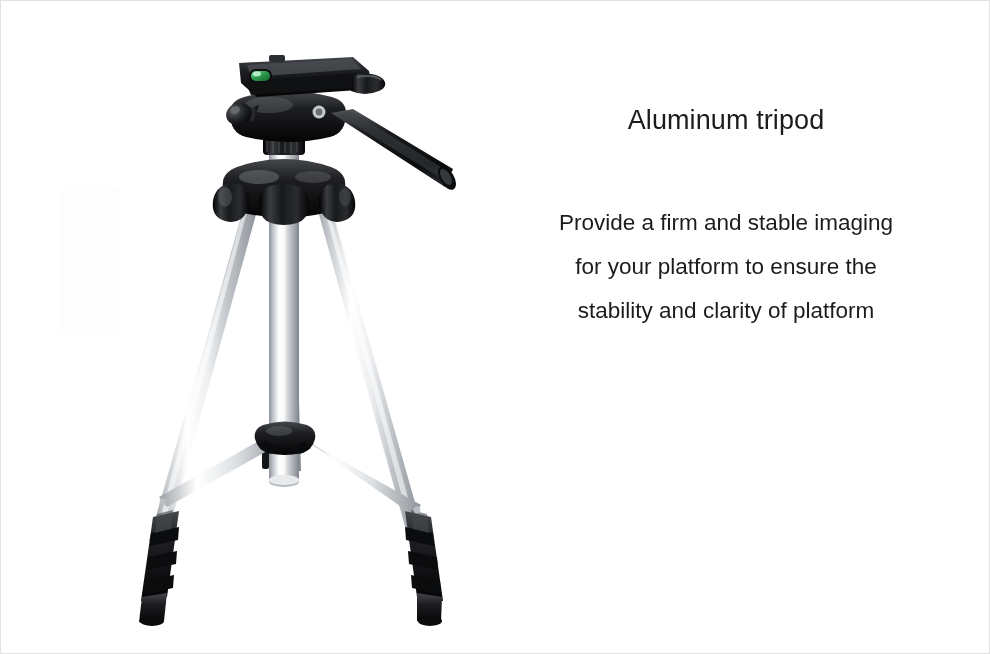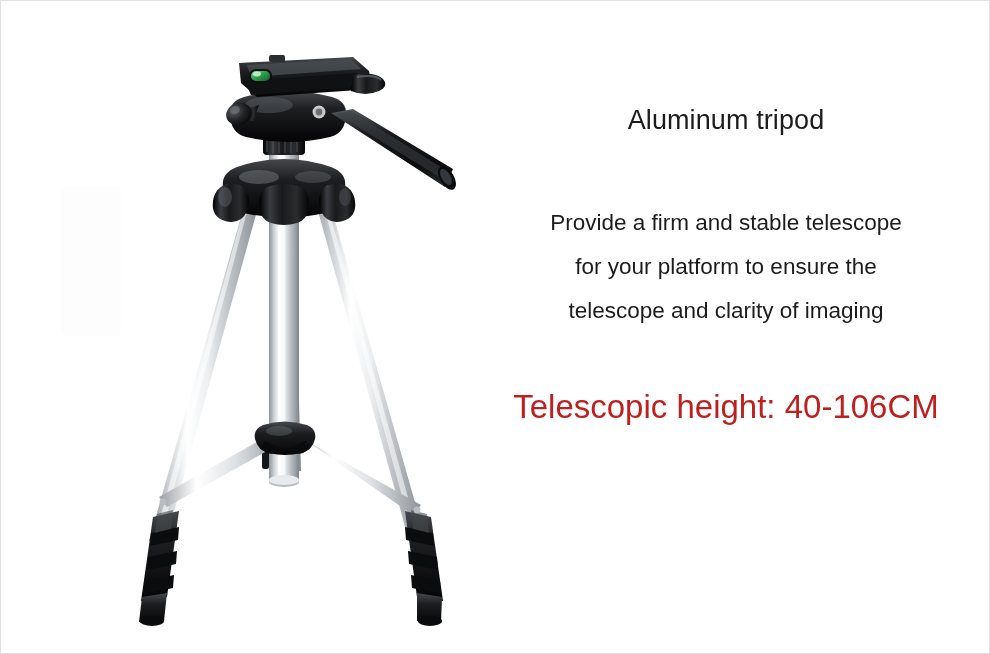--- a/index.html
+++ b/index.html
@@ -279,21 +279,20 @@
       <circle cx="162" cy="501" r="3.4" fill="#b9bdc1"></circle>
       <circle cx="416" cy="509" r="3.4" fill="#b9bdc1"></circle>
     </svg>
   </div>
 
   <div id="copy">
 
     <div class="headline">Aluminum tripod</div>
 
     <div class="body-copy">
-      <span class="line">Provide a firm and stable telescope</span>
+      <span class="line">Provide a firm and stable imaging</span>
       <span class="line">for your platform to ensure the</span>
-      <span class="line">telescope and clarity of imaging</span>
+      <span class="line">stability and clarity of platform</span>
     </div>
 
-    <div class="spec">Telescopic height: 40-106CM</div>
   </div>
 
 </div>
 
 </body></html>

